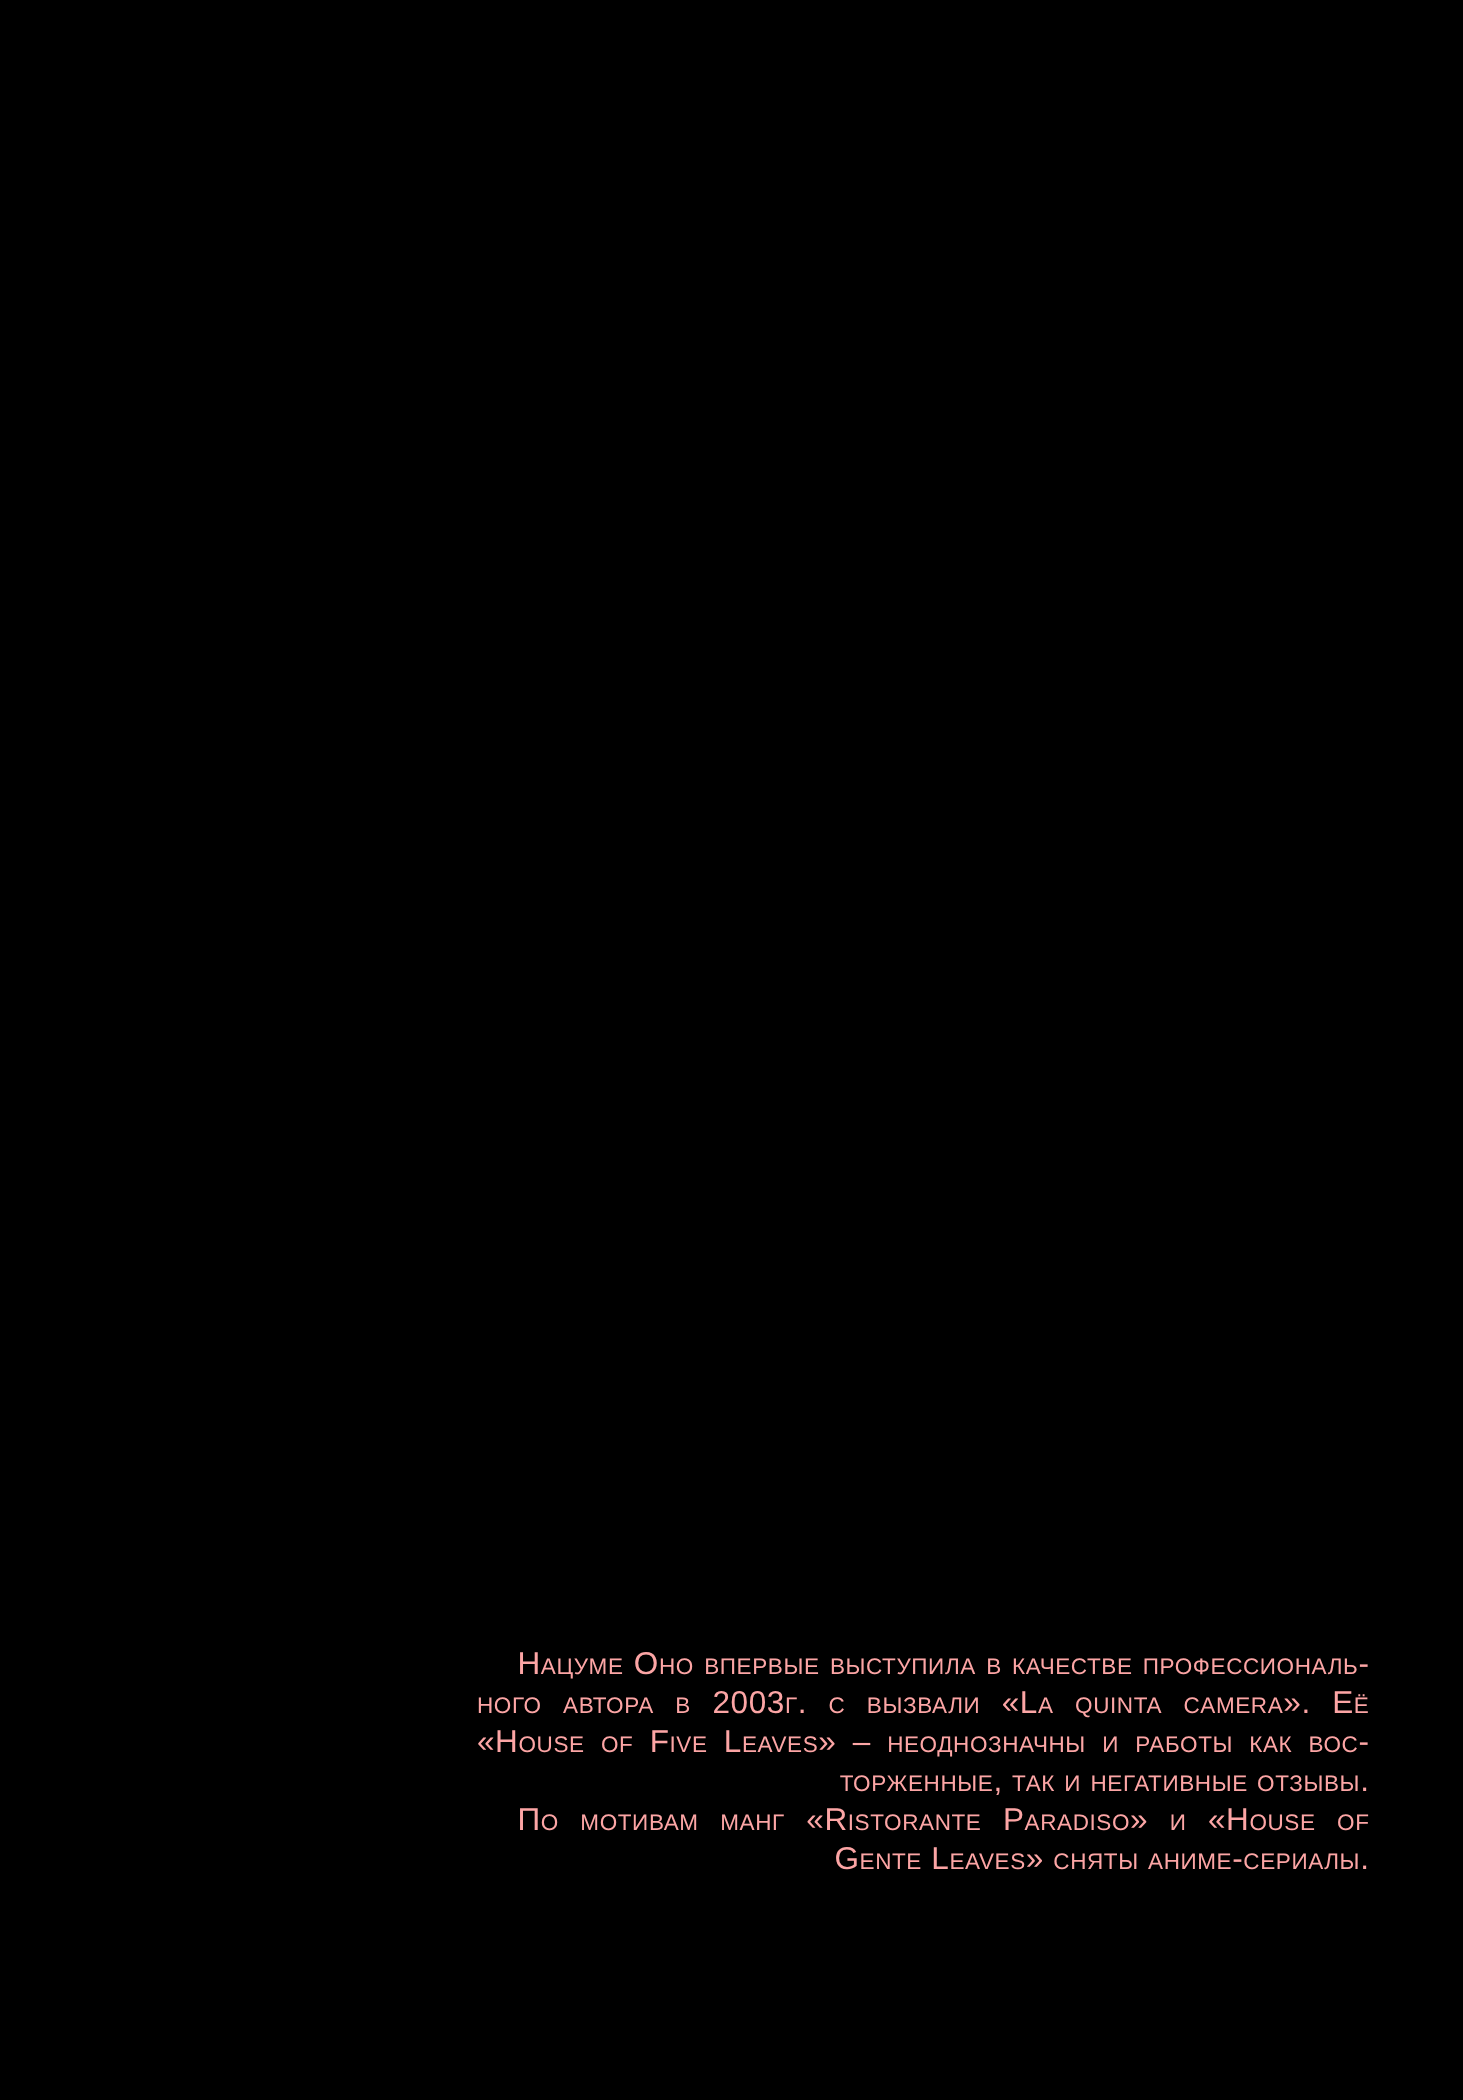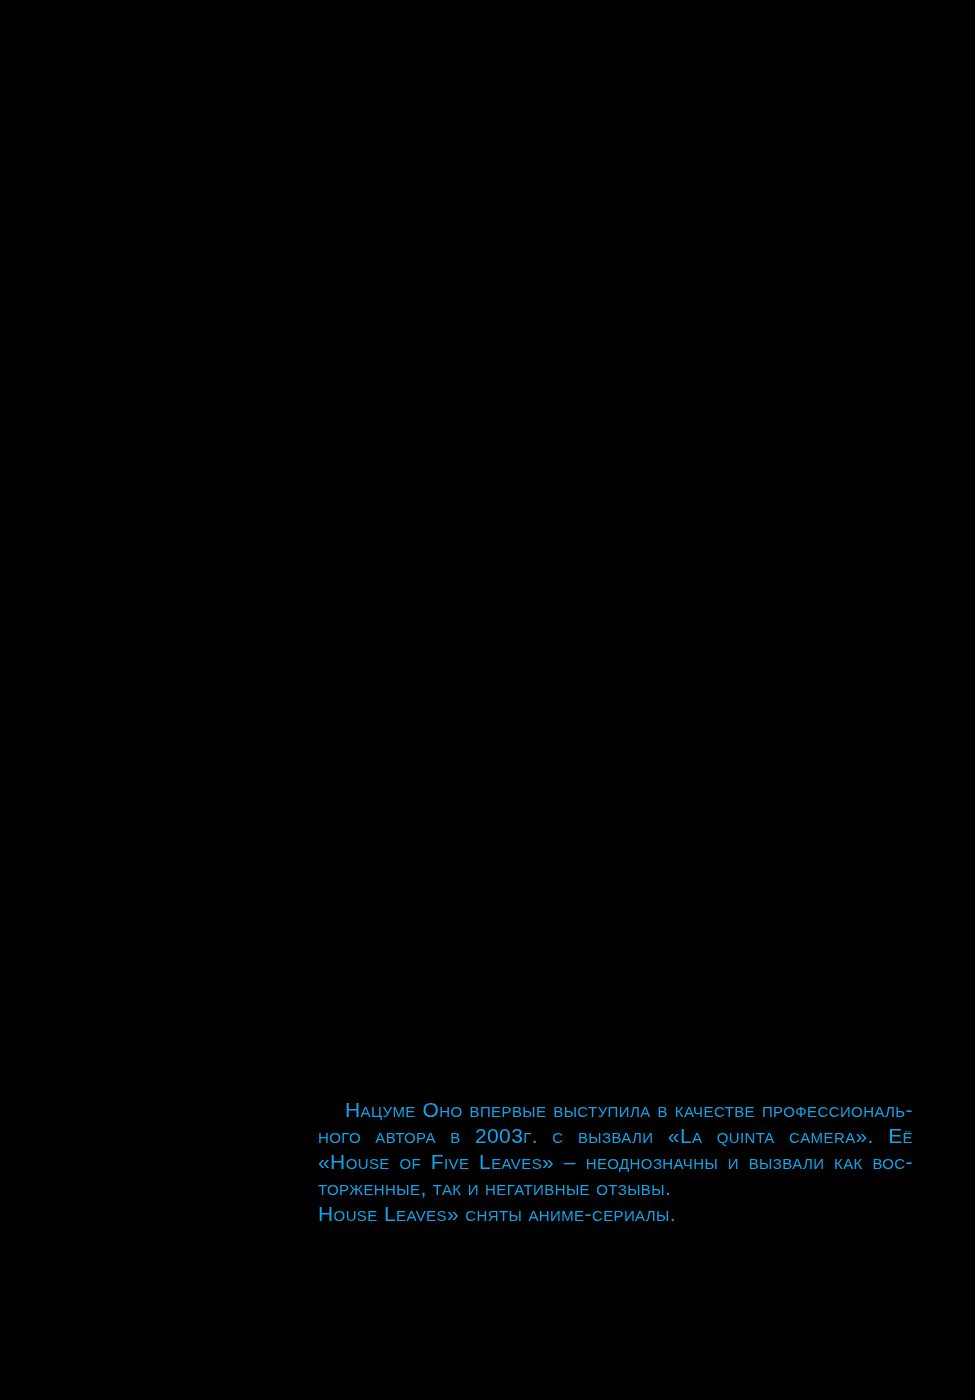--- a/index.html
+++ b/index.html
@@ -17,37 +17,38 @@
   .author-note {
     position: absolute;
     left: 318px;
     top: 1097px;
     width: 595px;
     font-family: "Liberation Sans", sans-serif;
     font-variant: small-caps;
     font-size: 21px;
     line-height: 26px;
     letter-spacing: 0.4px;
-    color: #0ea5e9;
+    color: #fca5a5;
   }
   .text-line {
-    text-align: left;
+    text-align: right;
   }
   .text-line.justify {
     text-align: justify;
     text-align-last: justify;
   }
   .text-line.indent {
     text-indent: 27px;
   }
 </style>
 </head>
 <body>
 
 <div class="page">
   <div class="author-note">
     <div class="text-line justify indent">Нацуме Оно впервые выступила в качестве профессиональ-</div>
     <div class="text-line justify">ного автора в 2003г. с вызвали «La quinta camera». Её</div>
-    <div class="text-line justify">«House of Five Leaves» – неоднозначны и вызвали как вос-</div>
+    <div class="text-line justify">«House of Five Leaves» – неоднозначны и работы как вос-</div>
     <div class="text-line">торженные, так и негативные отзывы.</div>
-    <div class="text-line">House Leaves» сняты аниме-сериалы.</div>
+    <div class="text-line justify indent">По мотивам манг «Ristorante Paradiso» и «House of</div>
+    <div class="text-line">Gente Leaves» сняты аниме-сериалы.</div>
   </div>
 </div>
 
 </body></html>

